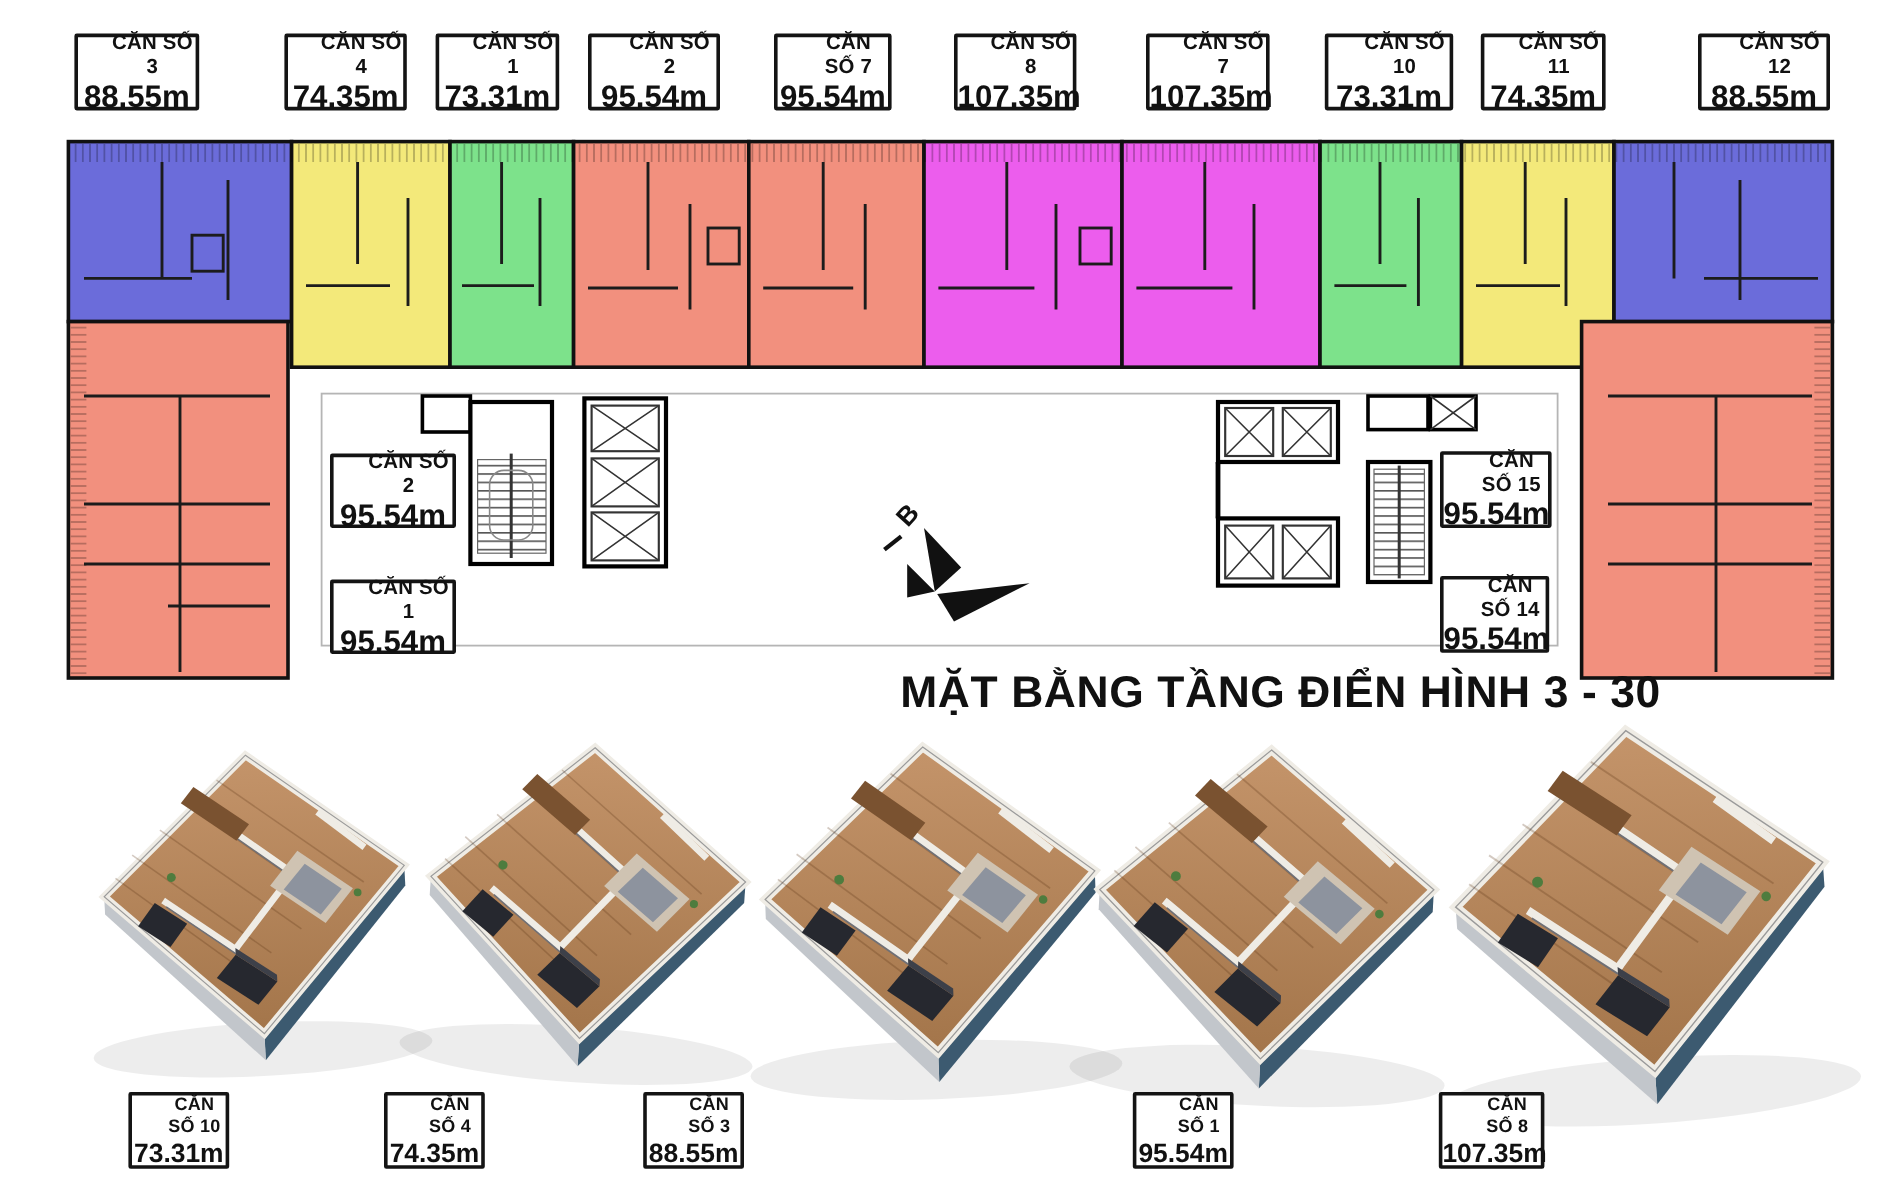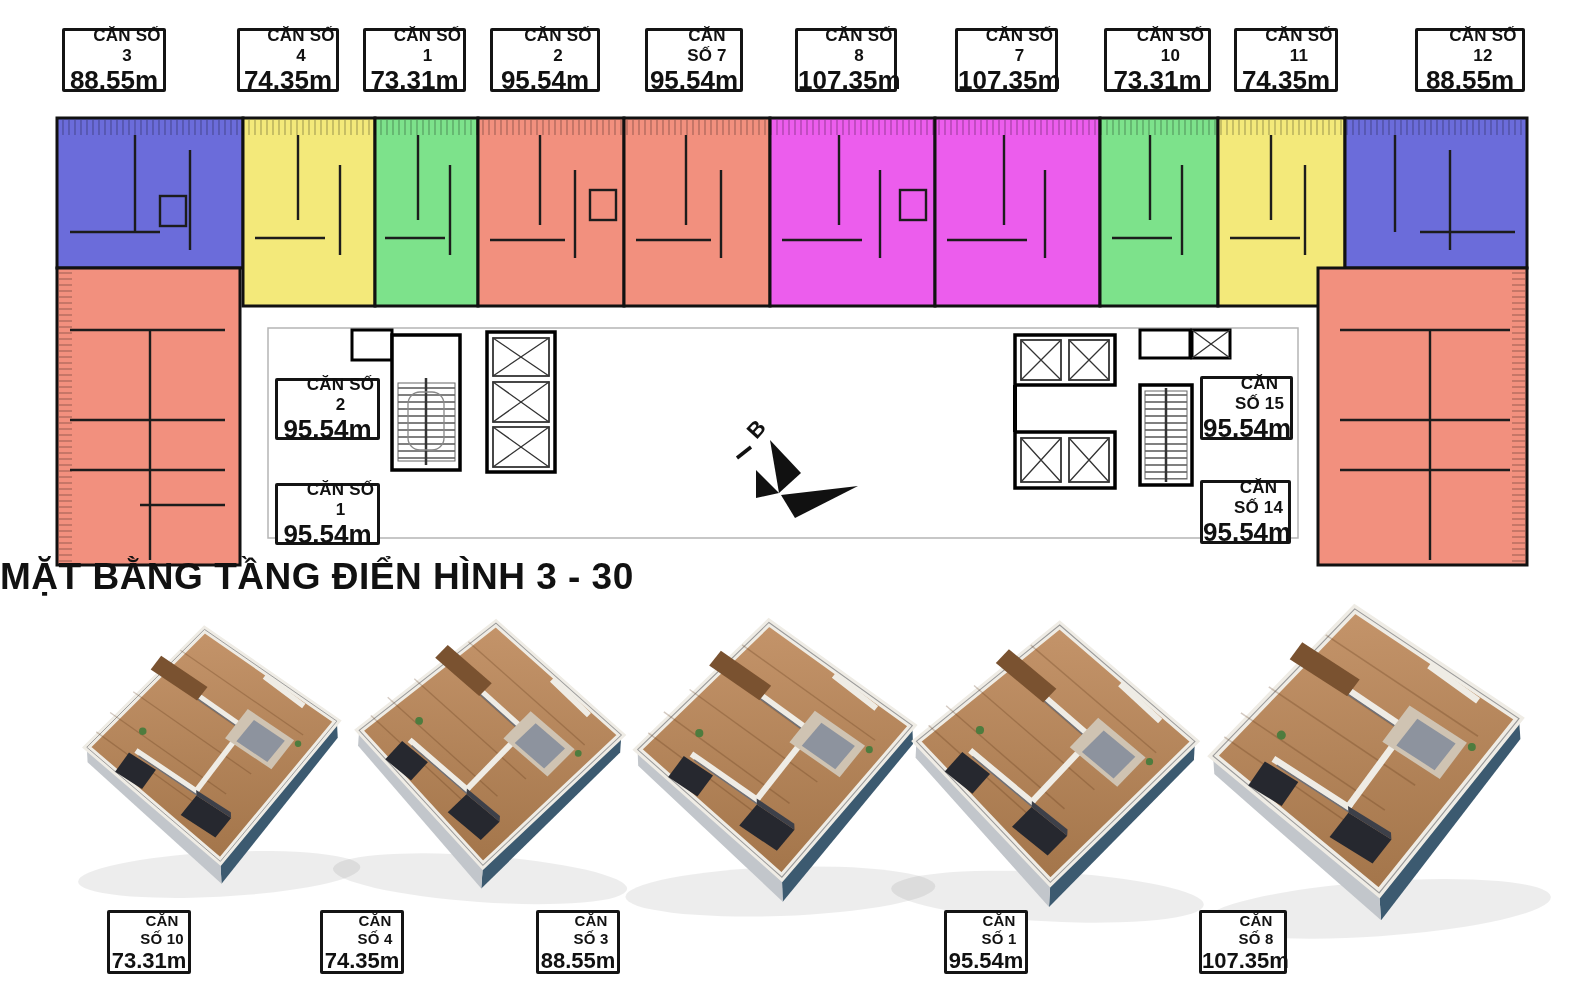--- a/index.html
+++ b/index.html
@@ -5,21 +5,21 @@
   html,body{margin:0;padding:0;background:#fff;}
   .page{position:relative;width:1584px;height:993px;background:#ffffff;overflow:hidden;
         font-family:"Liberation Sans","DejaVu Sans",sans-serif;}
   .lbl{position:absolute;background:#fff;border:3px solid #141414;border-radius:2px;
        text-align:center;color:#111;display:flex;flex-direction:column;justify-content:center;
        box-sizing:border-box;}
   .lbl .nm{font-size:17px;font-weight:700;line-height:20px;letter-spacing:.2px;padding-left:26px;}
   .lbl .ar{font-size:26px;font-weight:700;line-height:28px;text-align:center;}
   .lbl.small .nm{font-size:15px;line-height:18px;}
   .lbl.small .ar{font-size:22px;line-height:25px;}
-  .title{position:absolute;left:0;top:556px;width:1384px;text-align:left;
+  .title{position:absolute;left:0;top:556px;width:1384px;text-align:right;
          font-size:37px;font-weight:700;color:#111;letter-spacing:.5px;}
   svg{position:absolute;left:0;top:0;}
   .slot{position:absolute;overflow:visible;}
 </style>
 </head>
 <body>
 
 <div class="page">
 
   <div class="lbl" style="left:62px;top:28px;width:104px;height:64px">

